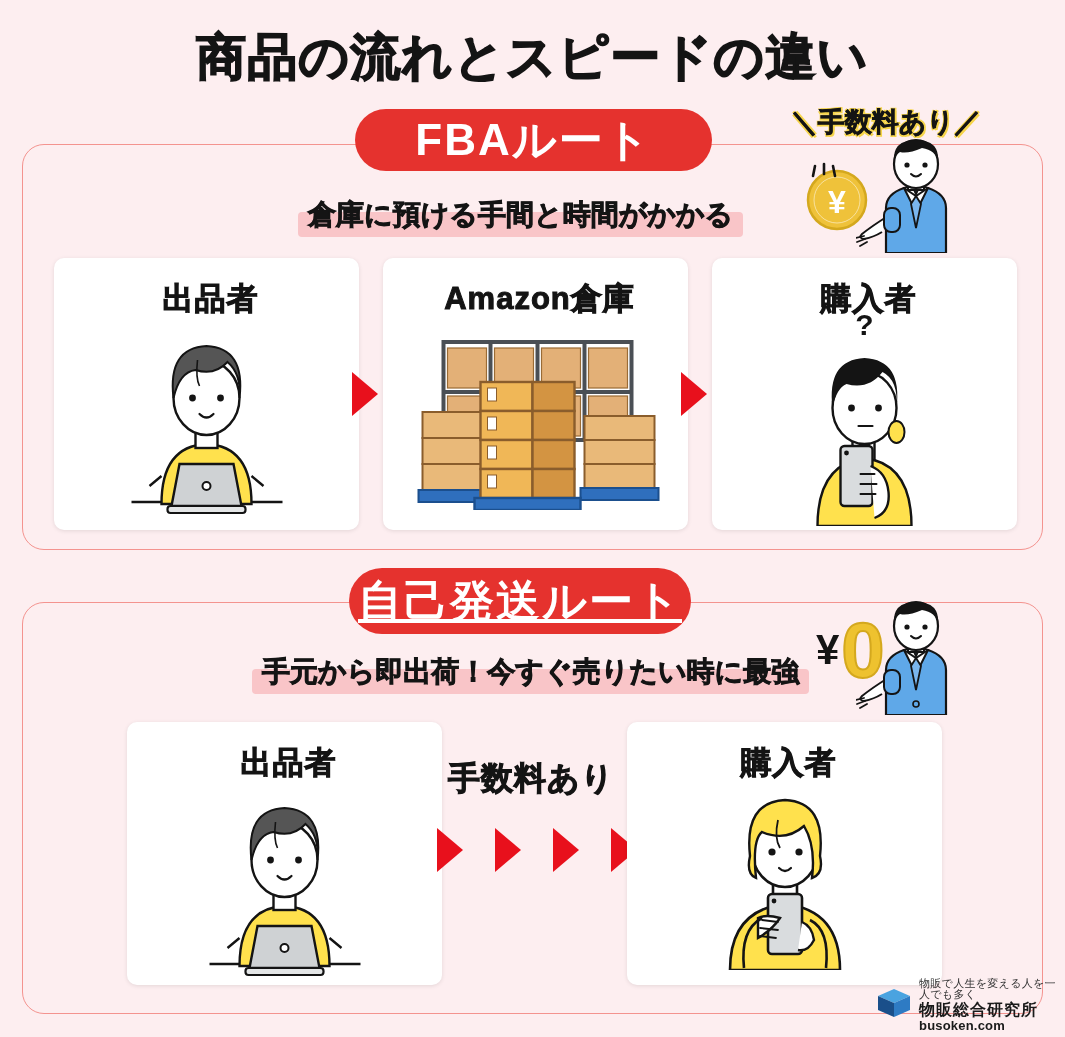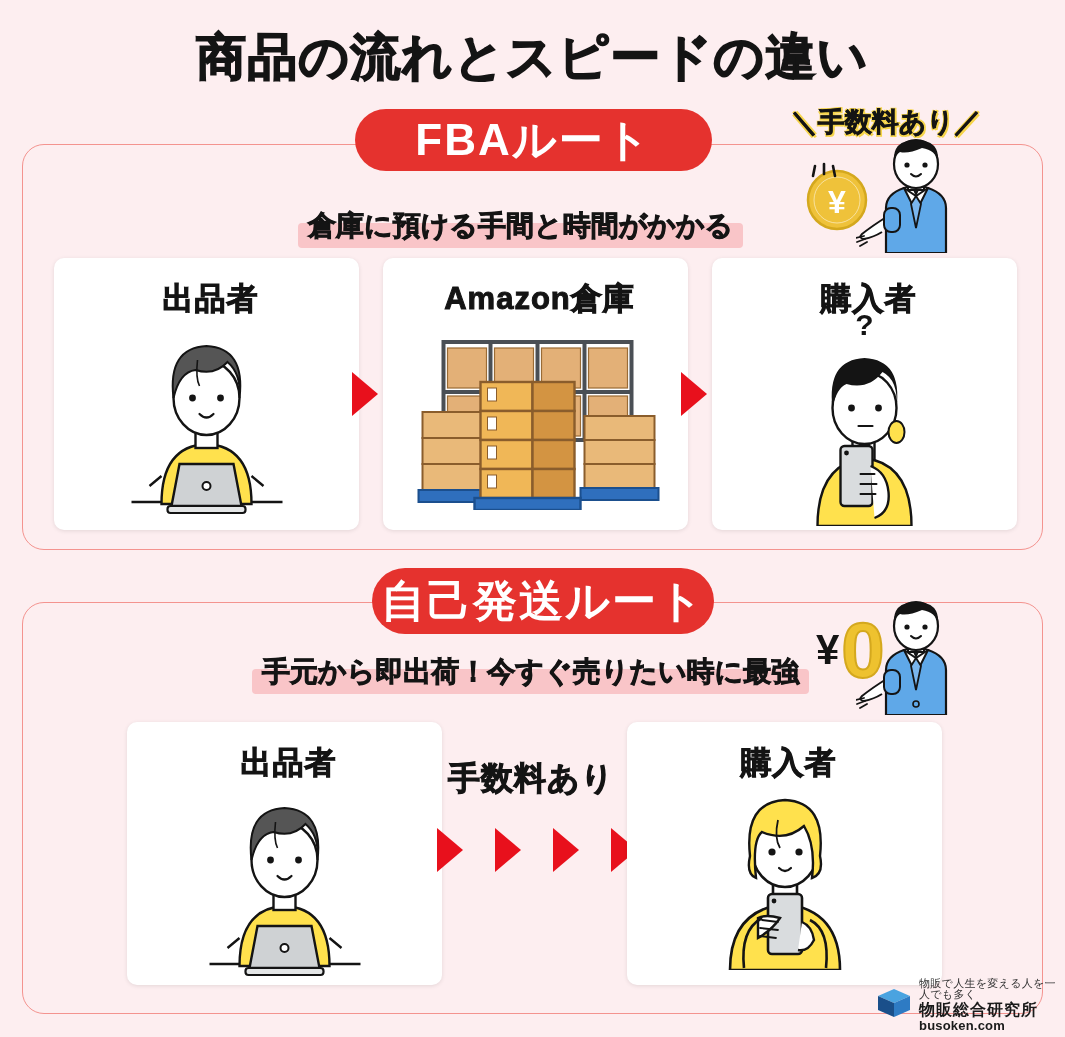--- a/index.html
+++ b/index.html
@@ -36,37 +36,37 @@
     background: #e5322e;
     color: #ffffff;
     border-radius: 36px;
     font-size: 44px; font-weight: 900;
     display: flex; align-items: center; justify-content: center;
     letter-spacing: 2px;
     white-space: nowrap;
     z-index: 6;
   }
   #pill-fba  { left: 355px; top: 109px; width: 357px; height: 62px; }
-  #pill-self { left: 372px; top: 568px; width: 342px; height: 66px; }
+  #pill-self { left: 349px; top: 568px; width: 342px; height: 66px; text-decoration: underline; }
 
   
   .subcaption {
     position: absolute;
     z-index: 5;
     font-size: 28px; font-weight: 900; color: #141414;
     white-space: nowrap;
     padding: 3px 10px 5px;
     -webkit-text-stroke: 0.9px #141414;
   }
   .subcaption::before {
     content: ""; position: absolute; left: 0; right: 0;
     top: 42%; bottom: 2px;
     background: #f9c5c8; border-radius: 4px; z-index: -1;
   }
-  #sub-fba  { left: 298px; top: 204px; }
+  #sub-fba  { left: 298px; top: 193px; }
   #sub-self { left: 252px; top: 650px; }
 
   
   .fee-callout { position: absolute; z-index: 8; }
   #fee-fba  { left: 786px; top: 104px; width: 200px; }
   #fee-self { left: 786px; top: 563px; width: 200px; }
   .fee-text {
     position: relative;
     font-size: 27px; font-weight: 900; color: #141414;
     text-align: center; white-space: nowrap;

